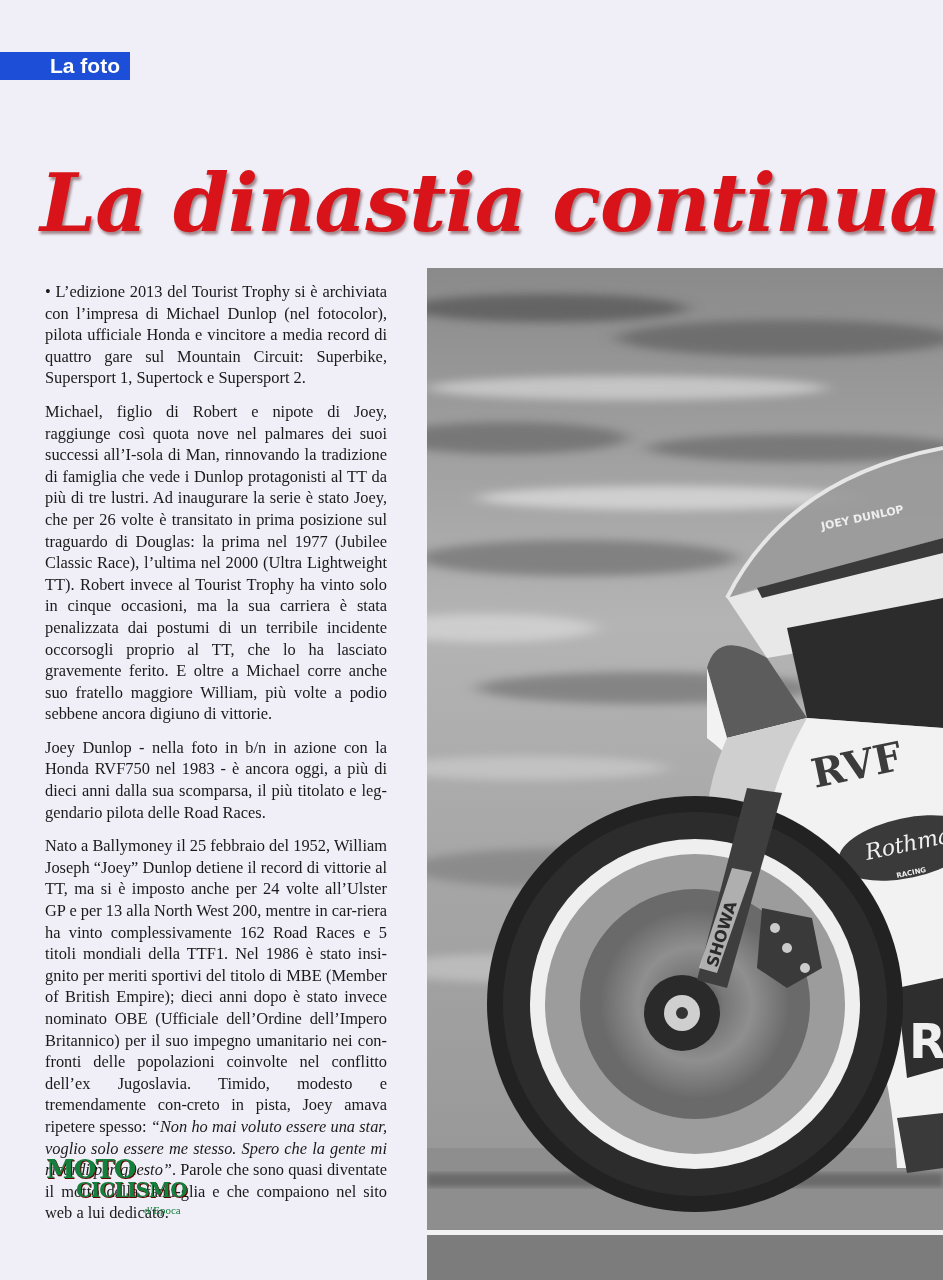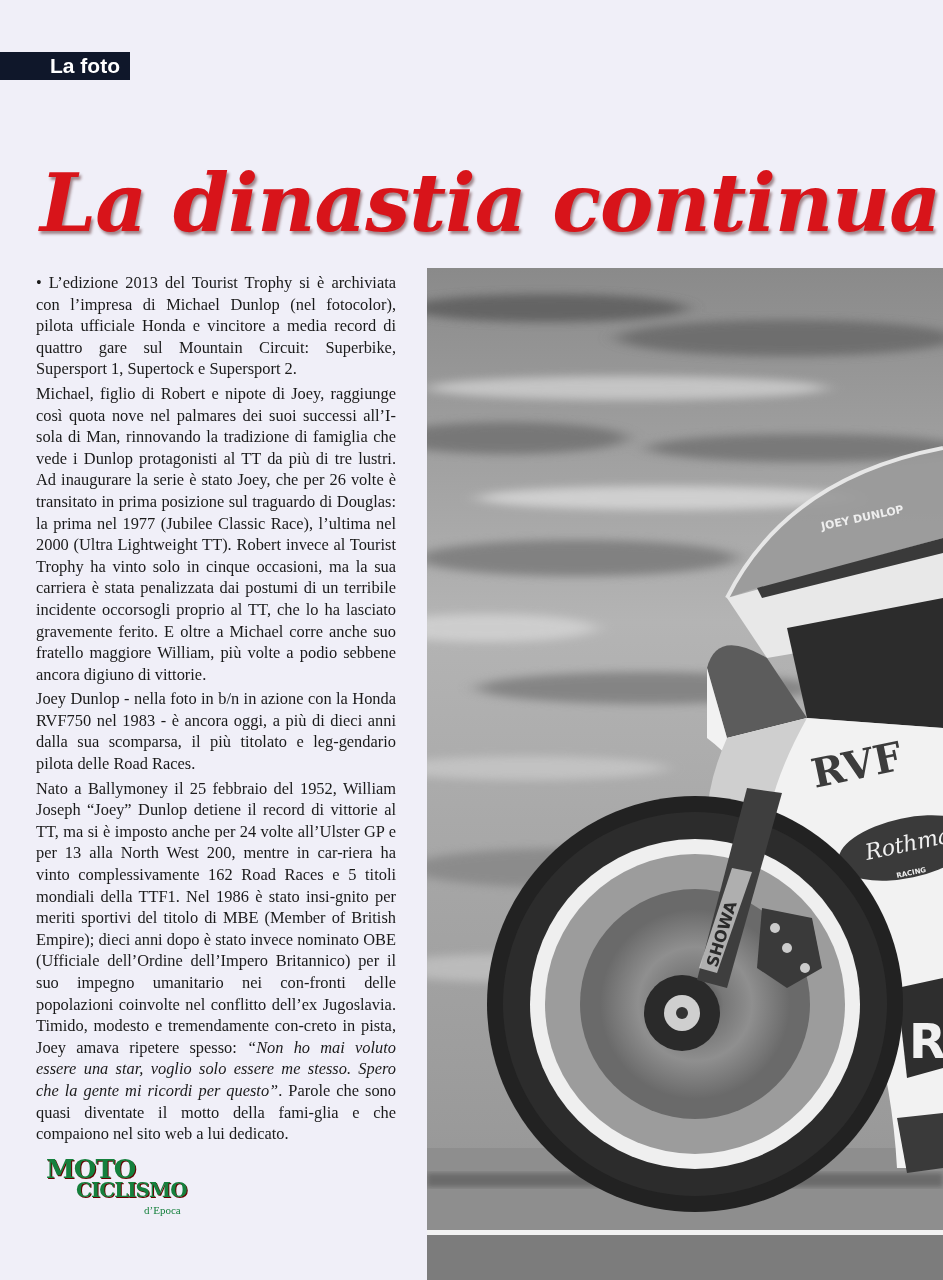--- a/index.html
+++ b/index.html
@@ -3,41 +3,41 @@
 <meta charset="utf-8">
 <style>
   html, body { margin: 0; padding: 0; }
   body {
     width: 943px; height: 1280px; position: relative; overflow: hidden;
     background: #f0eff8;
     font-family: "Liberation Serif", "DejaVu Serif", serif;
   }
   .section-tag {
     position: absolute; left: 0; top: 52px; width: 130px; height: 28px;
-    background: #0f172a; color: #ffffff;
+    background: #1d4ed8; color: #ffffff;
     font-family: "Liberation Sans", "DejaVu Sans", sans-serif;
     font-weight: bold; font-size: 21px; line-height: 28px;
     text-align: right; box-sizing: border-box; padding-right: 10px;
   }
   .headline {
     position: absolute; left: 40px; top: 148px; width: 900px;
     margin: 0;
     color: #d8141a;
     font-family: "DejaVu Serif", "Liberation Serif", serif;
     font-style: italic; font-weight: bold;
     font-size: 80px; line-height: 110px; letter-spacing: -1px;
     text-shadow: 2px 3px 3px rgba(60,0,0,0.45);
     white-space: nowrap;
   }
   .article {
     position: absolute; left: 33px; top: 269px; width: 366px;
     color: #1a1a1a; font-size: 16.4px; line-height: 21.6px;
     text-align: justify; hyphens: manual;
   }
-  .article p { margin: 3px; }
+  .article p { margin: 12px; }
   .article em { }
   .logo {
     position: absolute; left: 44px; top: 1150px; width: 150px; height: 72px;
     color: #15803d; font-family: "DejaVu Serif", serif; font-weight: bold; text-decoration: underline;
   }
   .logo .l1 { position: absolute; left: 2px; top: 4px; font-size: 26px; letter-spacing: -1px; text-shadow: 1px 1px 0 #600; }
   .logo .l2 { position: absolute; left: 32px; top: 28px; font-size: 20px; letter-spacing: -1px; text-shadow: 1px 1px 0 #600; }
   .logo .l3 { position: absolute; left: 100px; top: 54px; font-size: 11px; font-weight: normal; font-family: "Liberation Serif", serif; }
   .photo {
     position: absolute; left: 427px; top: 268px; width: 516px; height: 1012px;

